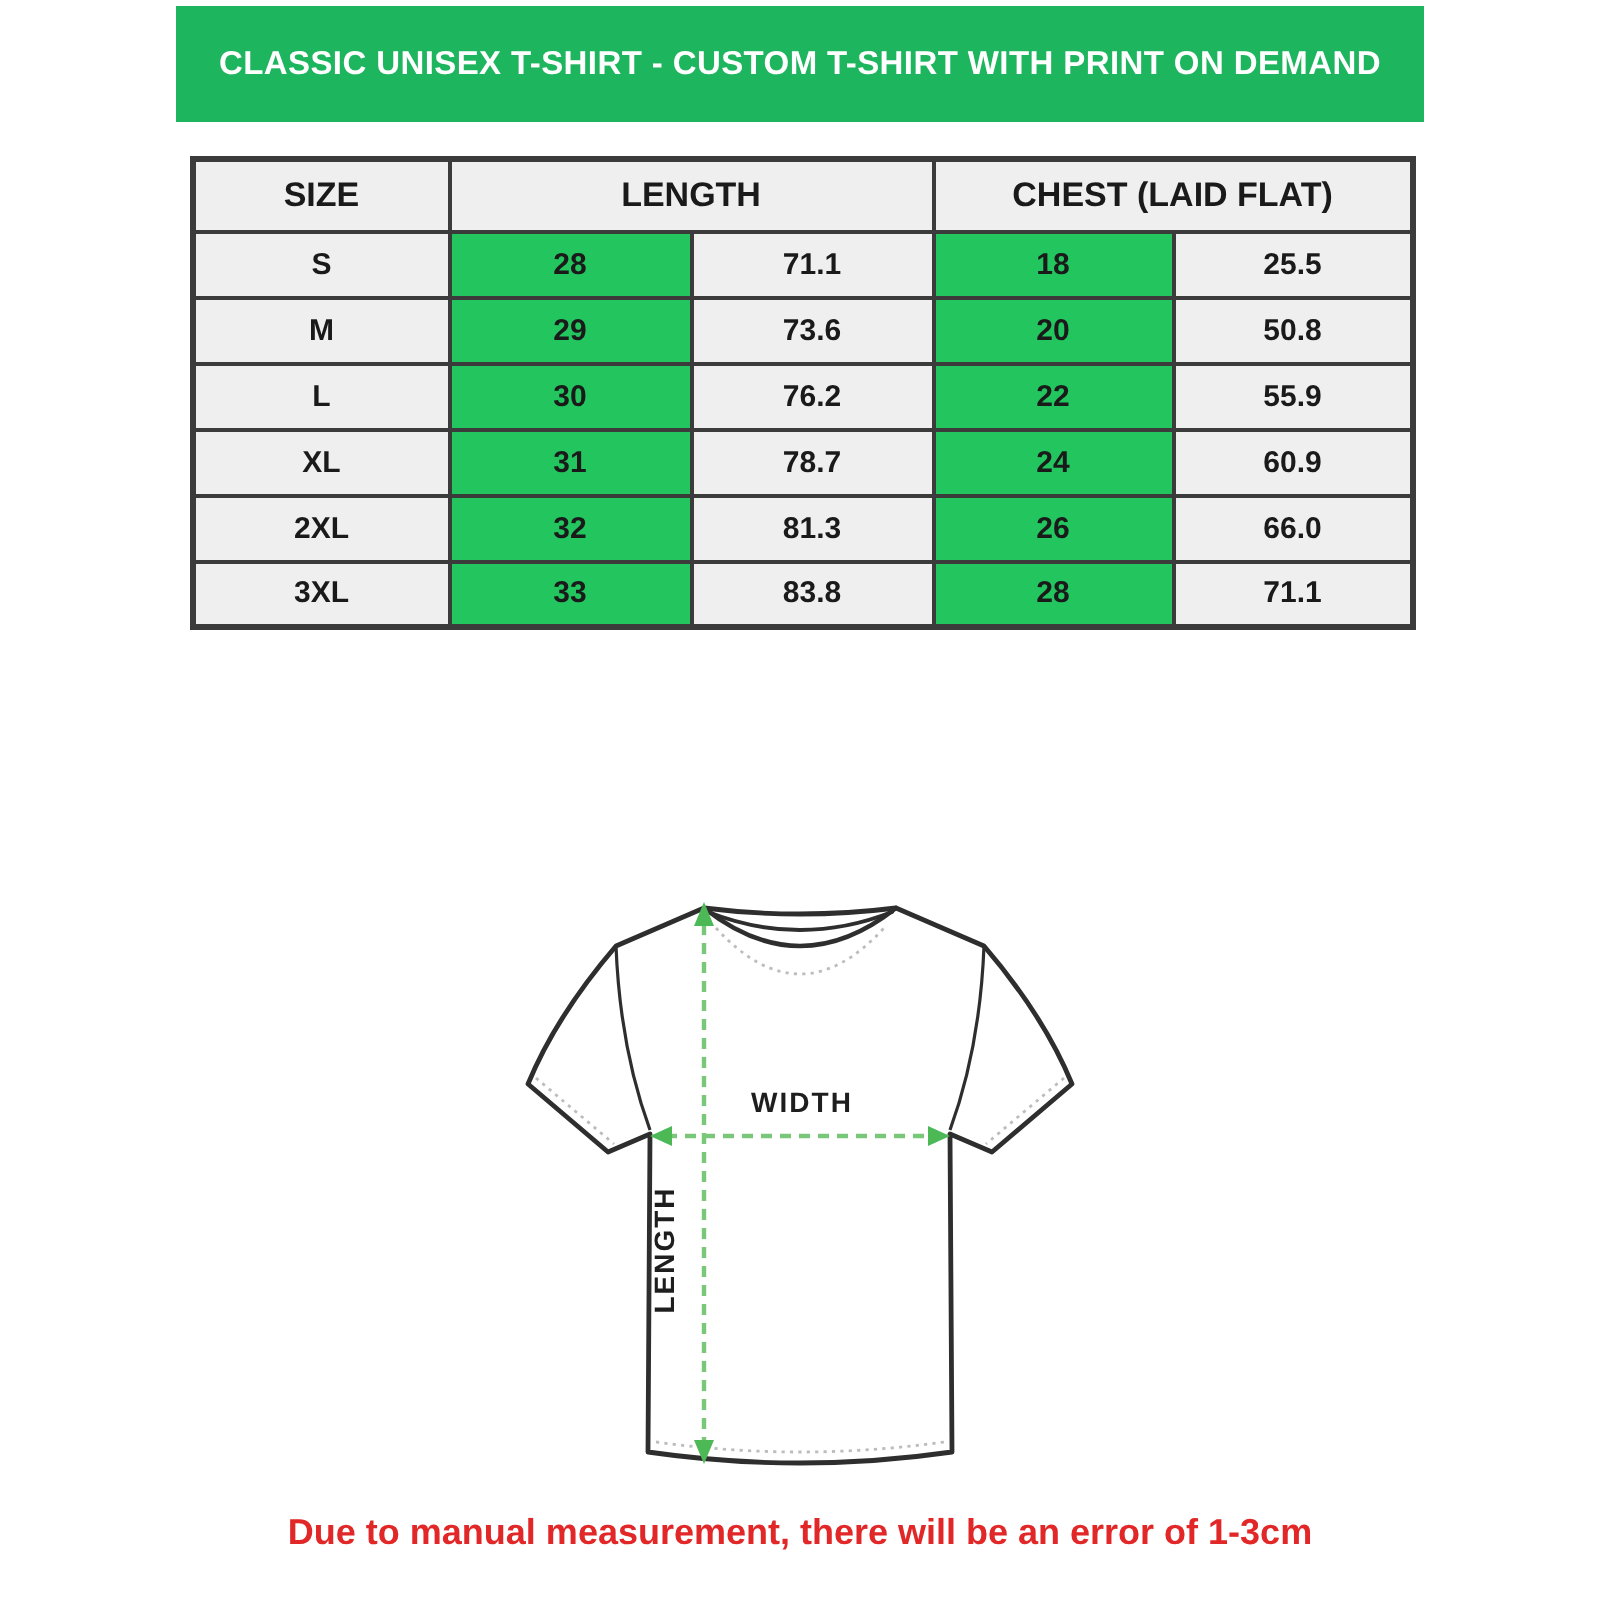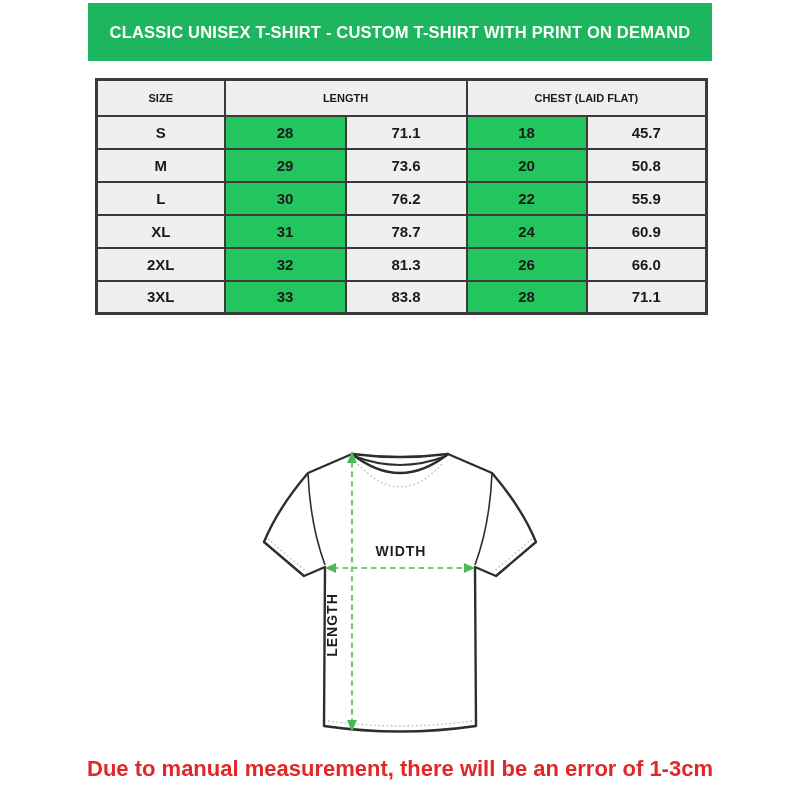--- a/index.html
+++ b/index.html
@@ -49,21 +49,21 @@
     border: 3px solid var(--border-dark);
   }
   .size-table th, .size-table td {
     border: 2px solid var(--border-dark);
     text-align: center;
     vertical-align: middle;
     font-weight: 700;
     color: var(--ink);
     background: #22c55e;
   }
-  .size-table th { height: 36px; font-size: 11px; }
+  .size-table th { height: 36px; font-size: 17px; }
   .size-table td { height: 33px; font-size: 15px; }
   .size-table .g { background: var(--cell-gray); }
 
   
   .diagram {
     position: absolute;
     left: 230px; top: 440px;
     width: 340px; height: 310px;
   }
   .tee-outline {
@@ -104,21 +104,21 @@
     fill: #1e1e1e;
   }
 
   
   .note {
     position: absolute;
     left: 0; right: 0; top: 756px;
     text-align: center;
     color: var(--note-red);
     font-weight: 700;
-    font-size: 22px;
+    font-size: 18px;
   }
 </style>
 </head>
 <body>
 
 <div class="canvas">
 
   <header class="banner">
     <span>CLASSIC UNISEX T-SHIRT - CUSTOM T-SHIRT WITH PRINT ON DEMAND</span>
   </header>
@@ -137,21 +137,21 @@
         <th class="g" colspan="2">LENGTH</th>
         <th class="g" colspan="2">CHEST (LAID FLAT)</th>
       </tr>
     </thead>
     <tbody>
       <tr>
         <td class="g">S</td>
         <td>28</td>
         <td class="g">71.1</td>
         <td>18</td>
-        <td class="g">45.7</td>
+        <td class="g">25.5</td>
       </tr>
       <tr>
         <td class="g">M</td>
         <td>29</td>
         <td class="g">73.6</td>
         <td>20</td>
         <td class="g">50.8</td>
       </tr>
       <tr>
         <td class="g">L</td>

